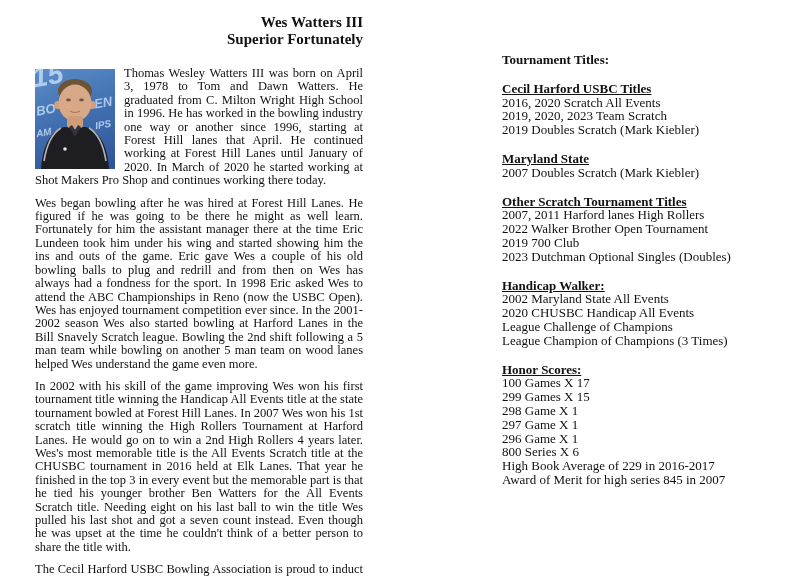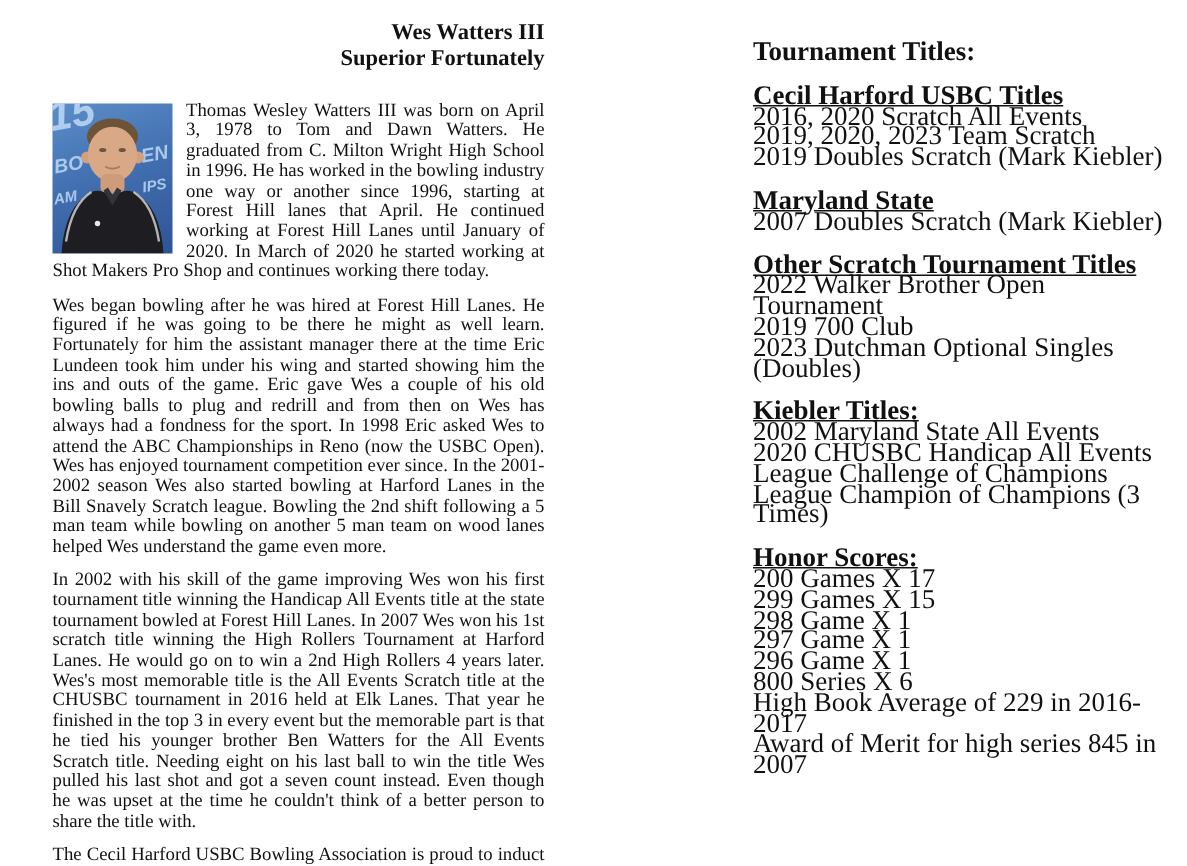--- a/index.html
+++ b/index.html
@@ -37,21 +37,21 @@
     font-family:"Liberation Sans", sans-serif;
   }
   .frag-1 { left:-3px; top:0px;  font-size:28px; color:rgba(255,255,255,0.5); }
   .frag-2 { left:1px;  top:34px; font-size:13px; }
   .frag-3 { left:59px; top:27px; font-size:13px; }
   .frag-4 { left:1px;  top:57px; font-size:10px; }
   .frag-5 { left:60px; top:49px; font-size:10px; }
   .photo svg { position:absolute; left:0; top:0; }
 
   
-  .right-col { position:absolute; left:502px; top:28px; width:275px; font-size:18px; line-height:13.8px; }
+  .right-col { position:absolute; left:502px; top:53px; width:275px; font-size:13px; line-height:13.8px; }
   .panel-heading { font-weight:bold; margin-bottom:12px; }
   .section { margin-top:15px; }
   .section:first-of-type { margin-top:0; }
   .section-heading { font-weight:bold; text-decoration:underline; }
   .section-item { }
 </style>
 </head>
 <body>
 
 <div class="page">
@@ -108,36 +108,37 @@
       <div class="section-item">2019 Doubles Scratch (Mark Kiebler)</div>
     </div>
 
     <div class="section">
       <div class="section-heading">Maryland State</div>
       <div class="section-item">2007 Doubles Scratch (Mark Kiebler)</div>
     </div>
 
     <div class="section">
       <div class="section-heading">Other Scratch Tournament Titles</div>
+      <div class="section-item">2007, 2011 Harford lanes High Rollers</div>
       <div class="section-item">2022 Walker Brother Open Tournament</div>
       <div class="section-item">2019 700 Club</div>
       <div class="section-item">2023 Dutchman Optional Singles (Doubles)</div>
     </div>
 
     <div class="section">
-      <div class="section-heading">Kiebler Titles:</div>
+      <div class="section-heading">Handicap Walker:</div>
       <div class="section-item">2002 Maryland State All Events</div>
       <div class="section-item">2020 CHUSBC Handicap All Events</div>
       <div class="section-item">League Challenge of Champions</div>
       <div class="section-item">League Champion of Champions (3 Times)</div>
     </div>
 
     <div class="section">
       <div class="section-heading">Honor Scores:</div>
-      <div class="section-item">200 Games X 17</div>
+      <div class="section-item">100 Games X 17</div>
       <div class="section-item">299 Games X 15</div>
       <div class="section-item">298 Game X 1</div>
       <div class="section-item">297 Game X 1</div>
       <div class="section-item">296 Game X 1</div>
       <div class="section-item">800 Series X 6</div>
       <div class="section-item">High Book Average of 229 in 2016-2017</div>
       <div class="section-item">Award of Merit for high series 845 in 2007</div>
     </div>
 
   </div>

